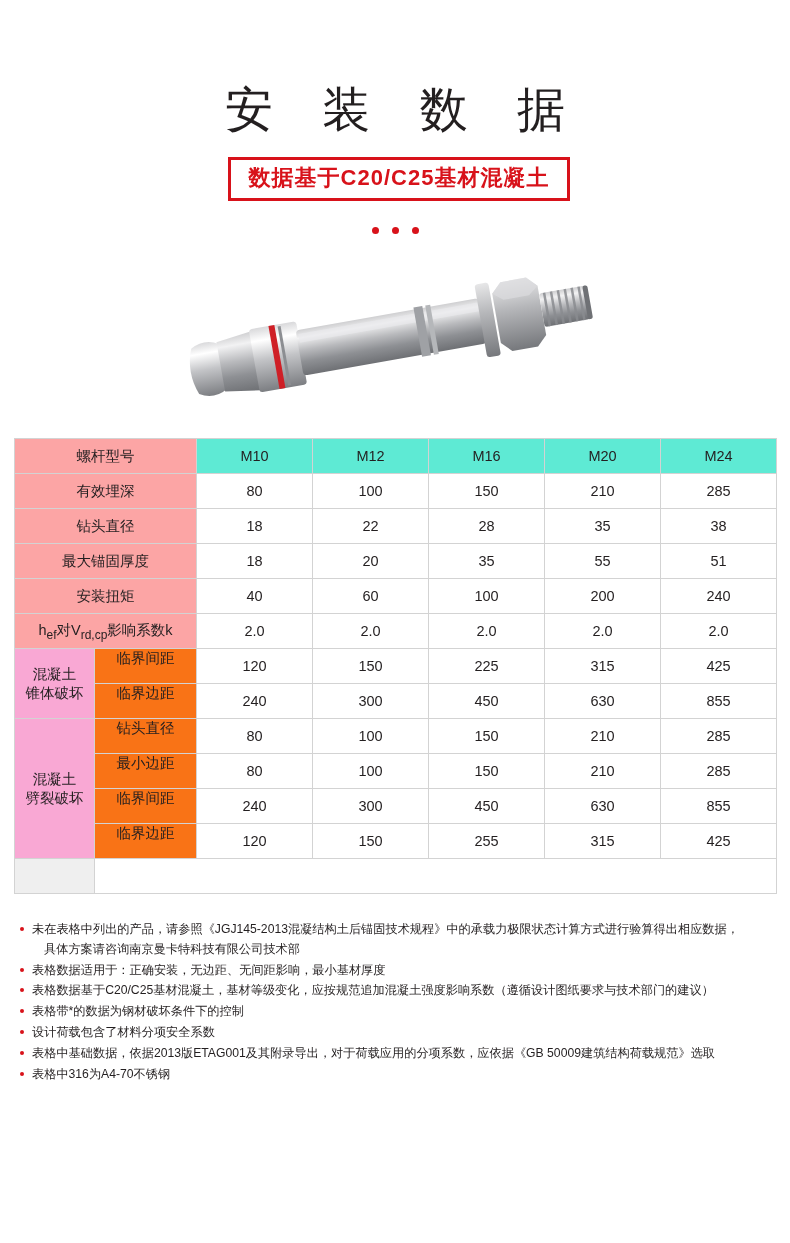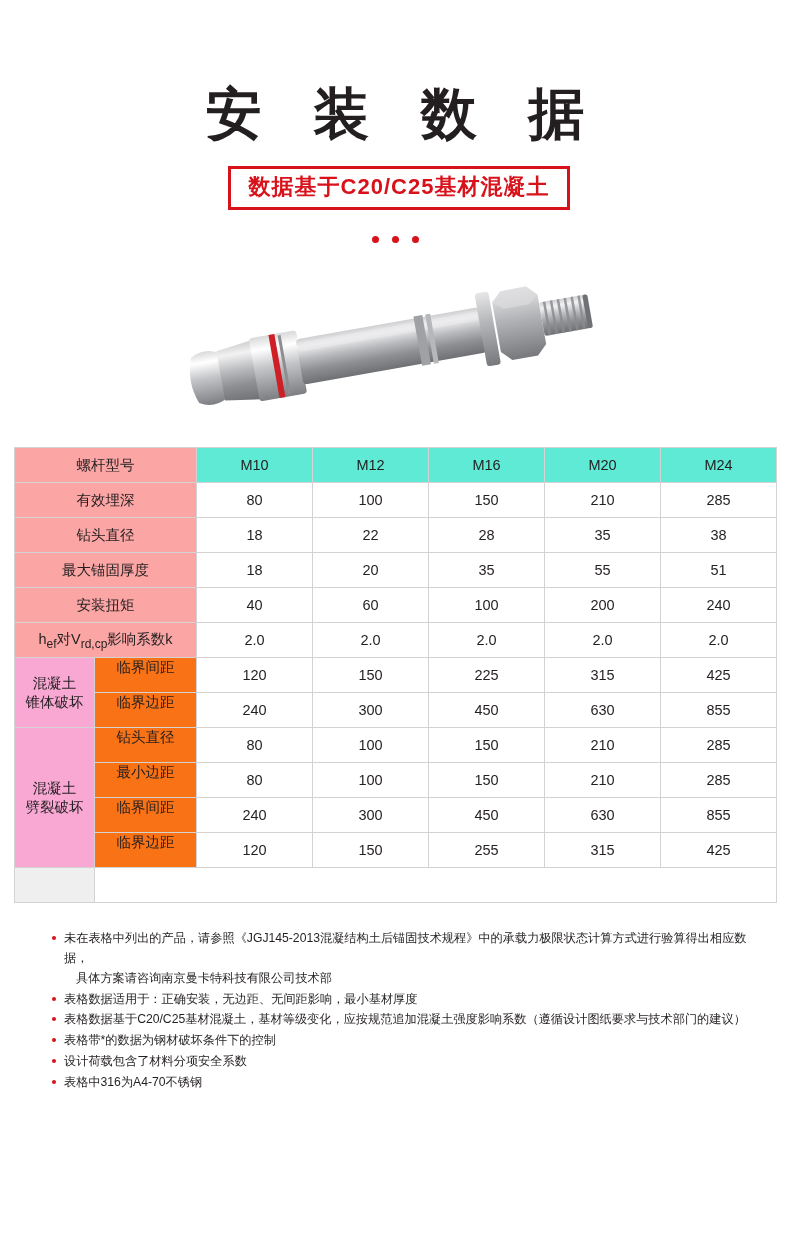--- a/index.html
+++ b/index.html
@@ -19,22 +19,22 @@
     width: 790px;
     height: 1243px;
   }
 
   
   .header {
     padding-top: 82px;
     text-align: center;
   }
   .main-title {
-    font-size: 56px;
-    font-weight: bold;
+    font-size: 48px;
+    font-weight: normal;
     letter-spacing: 18px;
     color: #231f20;
     line-height: 1.15;
     margin-left: 18px;
   }
   .subtitle-wrap {
     margin-top: 20px;
     display: flex;
     justify-content: center;
   }
@@ -123,21 +123,21 @@
     background: #ffffff;
   }
   td.blank-head {
     background: #efefef;
   }
   .sub { font-size: 12px; vertical-align: sub; }
 
   
   .notes {
     margin-top: 26px;
-    padding: 0 30px 0 52px;
+    padding: 0 30px 0 20px;
     font-size: 12.2px;
     line-height: 1.62;
     color: #231f20;
   }
   .note-item {
     position: relative;
     padding-left: 12px;
     margin-bottom: 1px;
   }
   .note-item .bullet {
@@ -376,17 +376,21 @@
     <div class="note-item">
       <span class="bullet"></span>
       <span>表格带*的数据为钢材破坏条件下的控制</span>
     </div>
     <div class="note-item">
       <span class="bullet"></span>
       <span>设计荷载包含了材料分项安全系数</span>
     </div>
     <div class="note-item">
       <span class="bullet"></span>
+      <span>表格中基础数据，依据2013版ETAG001及其附录导出，对于荷载应用的分项系数，应依据《GB 50009建筑结构荷载规范》选取</span>
+    </div>
+    <div class="note-item">
+      <span class="bullet"></span>
       <span>表格中316为A4-70不锈钢</span>
     </div>
   </div>
 
 </div>
 
 </body></html>

